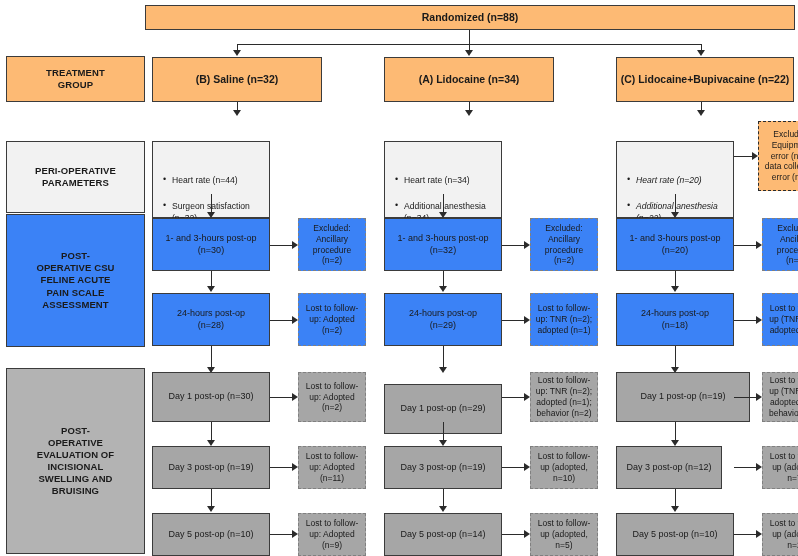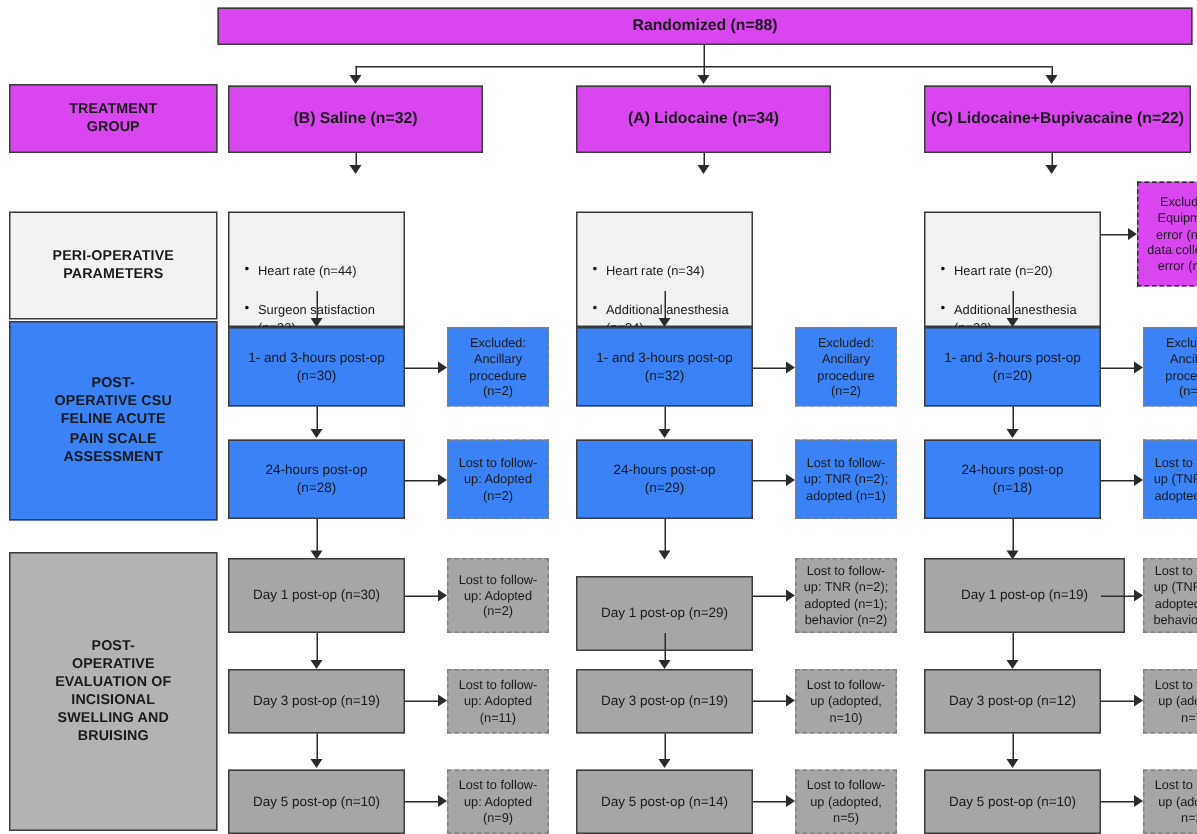--- a/index.html
+++ b/index.html
@@ -33,21 +33,21 @@
   }
   .dashed{
     border:1.5px dashed #808080;
   }
   .dashed-dark{
     border:1.5px dashed #2b2b2b;
     background:#ffffff;
   }
 
   
-  .fill-white{background:#d946ef;}
+  .fill-white{background:#fdba74;}
   .fill-lightest{background:#f2f2f2;margin-top:24px;}
   .fill-light{background:#3b82f6;}
   .fill-mid{background:#b3b3b3;}
   .fill-dark{background:#a6a6a6;}
 
   
   .rowlabel{
     font-weight:bold;
     font-size:9.5px;
     letter-spacing:.1px;
@@ -148,21 +148,21 @@
   </div>
 
   <div class="box solid fill-lightest bullets" style="left:384px;top:117px;width:118px;height:77px;">
     <ul>
       <li>Heart rate (n=34)</li>
       <li>Additional anesthesia (n=34)</li>
       <li>Surgeon satisfaction (n=34)</li>
     </ul>
   </div>
 
-  <div class="box solid fill-lightest bullets" style="left:616px;top:117px;width:118px;height:77px;">
+  <div class="box solid fill-lightest bullets" style="left:616px;top:117px;width:118px;height:77px;font-style:italic;">
     <ul>
       <li>Heart rate (n=20)</li>
       <li>Additional anesthesia (n=22)</li>
       <li>Surgeon satisfaction (n=22)</li>
     </ul>
   </div>
 
   <div class="hline" style="left:734px;top:156px;width:20px;"></div>
   <div class="arrow-right" style="left:752px;top:152px;"></div>
   <div class="box dashed-dark fill-white side" style="left:758px;top:121px;width:68px;height:70px;">Excluded:
@@ -280,21 +280,21 @@
 up: Adopted
 (n=11)</div>
 
   <div class="box solid fill-dark node" style="left:384px;top:446px;width:118px;height:43px;">Day 3 post-op (n=19)</div>
   <div class="hline" style="left:502px;top:467px;width:24px;"></div>
   <div class="arrow-right" style="left:524px;top:463px;"></div>
   <div class="box dashed fill-dark side" style="left:530px;top:446px;width:68px;height:43px;">Lost to follow-
 up (adopted,
 n=10)</div>
 
-  <div class="box solid fill-dark node" style="left:616px;top:446px;width:118px;height:43px;">Day 3 post-op (n=12)</div>
+  <div class="box solid fill-dark node" style="left:616px;top:446px;width:106px;height:43px;">Day 3 post-op (n=12)</div>
   <div class="hline" style="left:734px;top:467px;width:24px;"></div>
   <div class="arrow-right" style="left:756px;top:463px;"></div>
   <div class="box dashed fill-dark side" style="left:762px;top:446px;width:68px;height:43px;">Lost to follow-
 up (adopted,
 n=7)</div>
 
   <div class="vline" style="left:211px;top:489px;height:21px;"></div>
   <div class="arrow-down" style="left:207px;top:506px;"></div>
   <div class="vline" style="left:443px;top:489px;height:21px;"></div>
   <div class="arrow-down" style="left:439px;top:506px;"></div>

